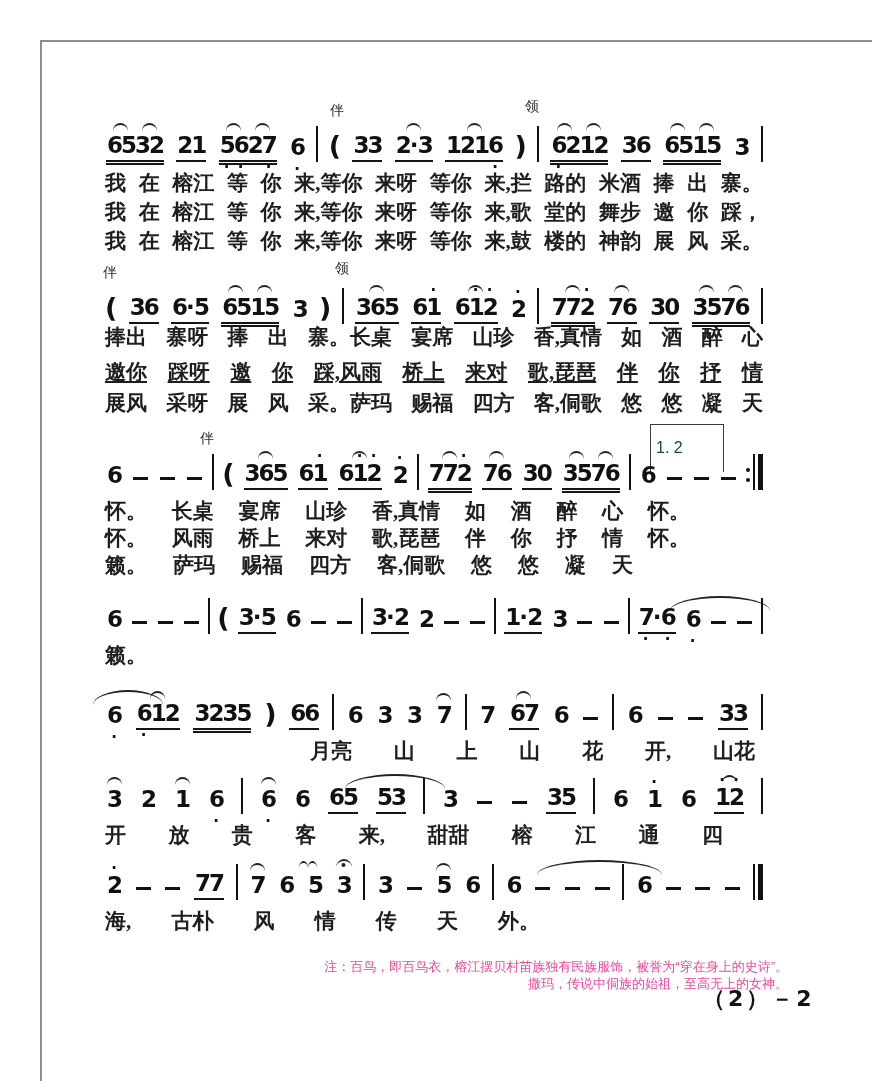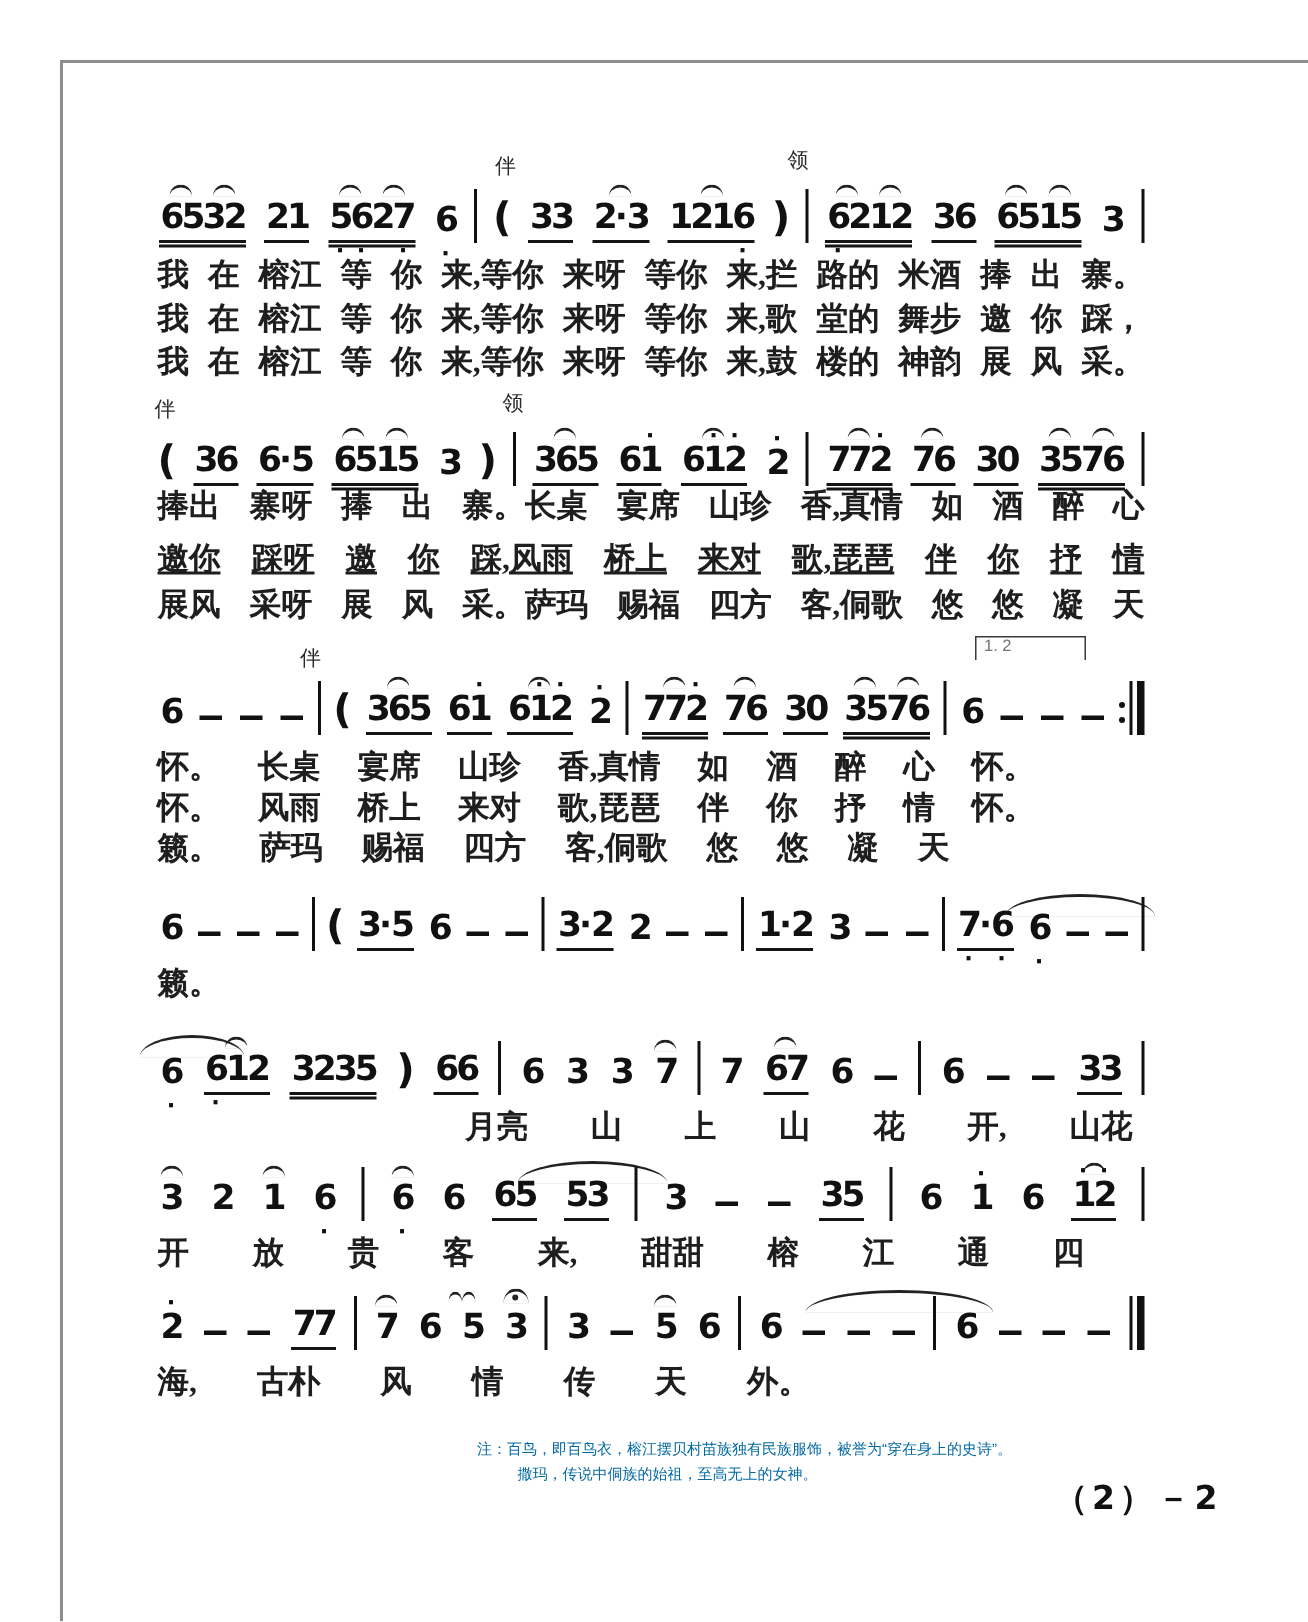--- a/index.html
+++ b/index.html
@@ -28,26 +28,26 @@
   .endbar .thick{width:5px;background:#111;}
   .rptdots{display:flex;flex-direction:column;justify-content:center;height:30px;margin-right:3px;align-self:flex-end;}
   .rptdots i{width:4px;height:4px;border-radius:50%;background:#111;margin:3px 0;font-style:normal;}
   .ferm{position:absolute;top:-13px;left:50%;transform:translateX(-50%);width:17px;height:8px;
         border-top:2px solid #222;border-radius:50% 50% 0 0/100% 100% 0 0;}
   .ferm::after{content:"";position:absolute;top:2px;left:50%;width:4px;height:4px;background:#222;border-radius:50%;transform:translateX(-50%);}
   .tr{position:absolute;top:-11px;left:-8px;display:flex;}
   .tr i{display:block;width:9px;height:5px;border-top:2px solid #222;border-radius:50% 50% 0 0/100% 100% 0 0;}
   .mark{position:absolute;font-size:14px;color:#2a2a2a;letter-spacing:1px;}
   .volta{position:absolute;height:15px;border:1px solid #3a3a3a;border-bottom:none;
-         font-size:11px;line-height:13px;padding:0 5px;color:#737373;background:transparent;}
+         font-size:16px;line-height:13px;padding:16px 5px;color:#14532d;background:transparent;}
   .tie{position:absolute;height:13px;border-top:2px solid #222;border-radius:50% 50% 0 0/100% 100% 0 0;}
   .vrow{display:flex;justify-content:space-between;font-family:"Liberation Serif",serif;
         font-size:21px;font-weight:600;color:#1e1e1e;line-height:27px;}
   .lyr{white-space:nowrap;}
-  .footnote{position:absolute;left:318px;top:958px;width:470px;font-size:10px;line-height:17px;color:#0369a1;}
+  .footnote{position:absolute;left:318px;top:958px;width:470px;font-size:13px;line-height:17px;color:#ec4899;text-align:right;}
   .footnote .fn2{padding-left:27px;}
   .pagenum{position:absolute;left:703px;top:984px;font:700 22px "DejaVu Sans",sans-serif;
            letter-spacing:3px;color:#111;}
 </style>
 </head>
 <body>
 
 <div class="page">
   <div class="scanline-h"></div>
   <div class="scanline-v"></div>

